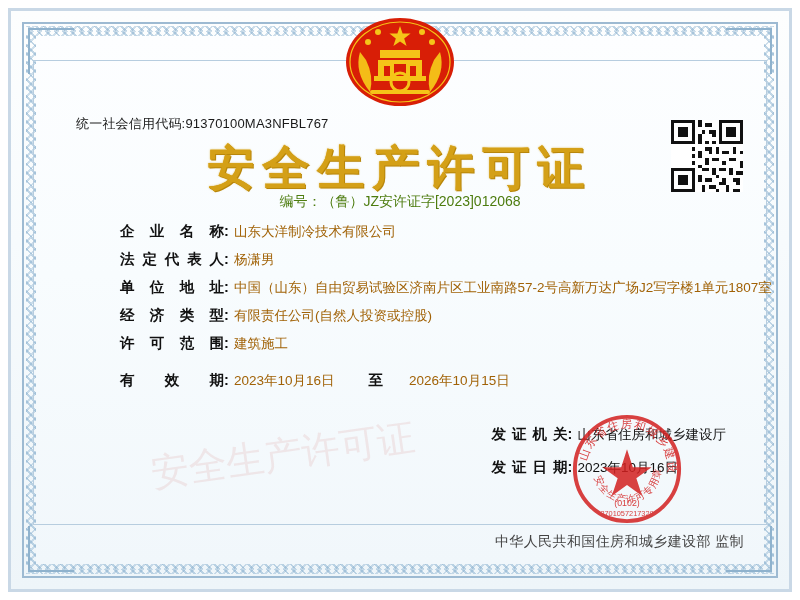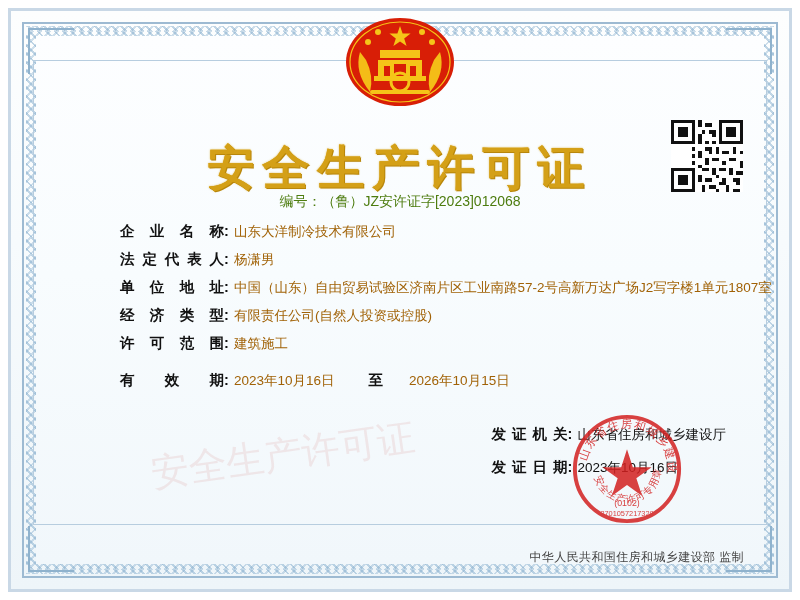--- a/index.html
+++ b/index.html
@@ -233,22 +233,22 @@
     height: 118px;
     z-index: 8;
     pointer-events: none;
     opacity: 0.85;
   }
 
   
   .footer {
     position: absolute;
     right: 56px;
-    bottom: 34px;
-    font-size: 12px;
+    bottom: 49px;
+    font-size: 14px;
     color: #444444;
     z-index: 6;
     letter-spacing: 0.4px;
   }
 
   
   .watermark {
     position: absolute;
     left: 150px;
     top: 430px;
@@ -293,20 +293,23 @@
       <rect x="40" y="50" width="6" height="10" fill="#d81e06"></rect>
       <rect x="66" y="50" width="6" height="10" fill="#d81e06"></rect>
 
       <circle cx="56" cy="66" r="9" fill="none" stroke="#f5c518" stroke-width="3"></circle>
       <path d="M16,36 Q10,56 26,76 Q30,60 22,44 Z" fill="#f5c518" opacity="0.95"></path>
       <path d="M96,36 Q102,56 86,76 Q82,60 90,44 Z" fill="#f5c518" opacity="0.95"></path>
       <rect x="26" y="74" width="60" height="4" rx="2" fill="#f5c518"></rect>
     </svg>
   </div>
 
+  <div class="credit-code">
+    <span>统一社会信用代码</span><span>:</span><span>91370100MA3NFBL767</span>
+  </div>
 
   <div class="qr">
     <svg viewBox="0 0 21 21" width="72" height="72" shape-rendering="crispEdges" aria-hidden="true">
       <rect width="21" height="21" fill="#ffffff"></rect>
       <g fill="#111111">
 
         <rect x="0" y="0" width="7" height="1"></rect>
           <rect x="0" y="6" width="7" height="1"></rect>
         <rect x="0" y="0" width="1" height="7"></rect>
           <rect x="6" y="0" width="1" height="7"></rect>

